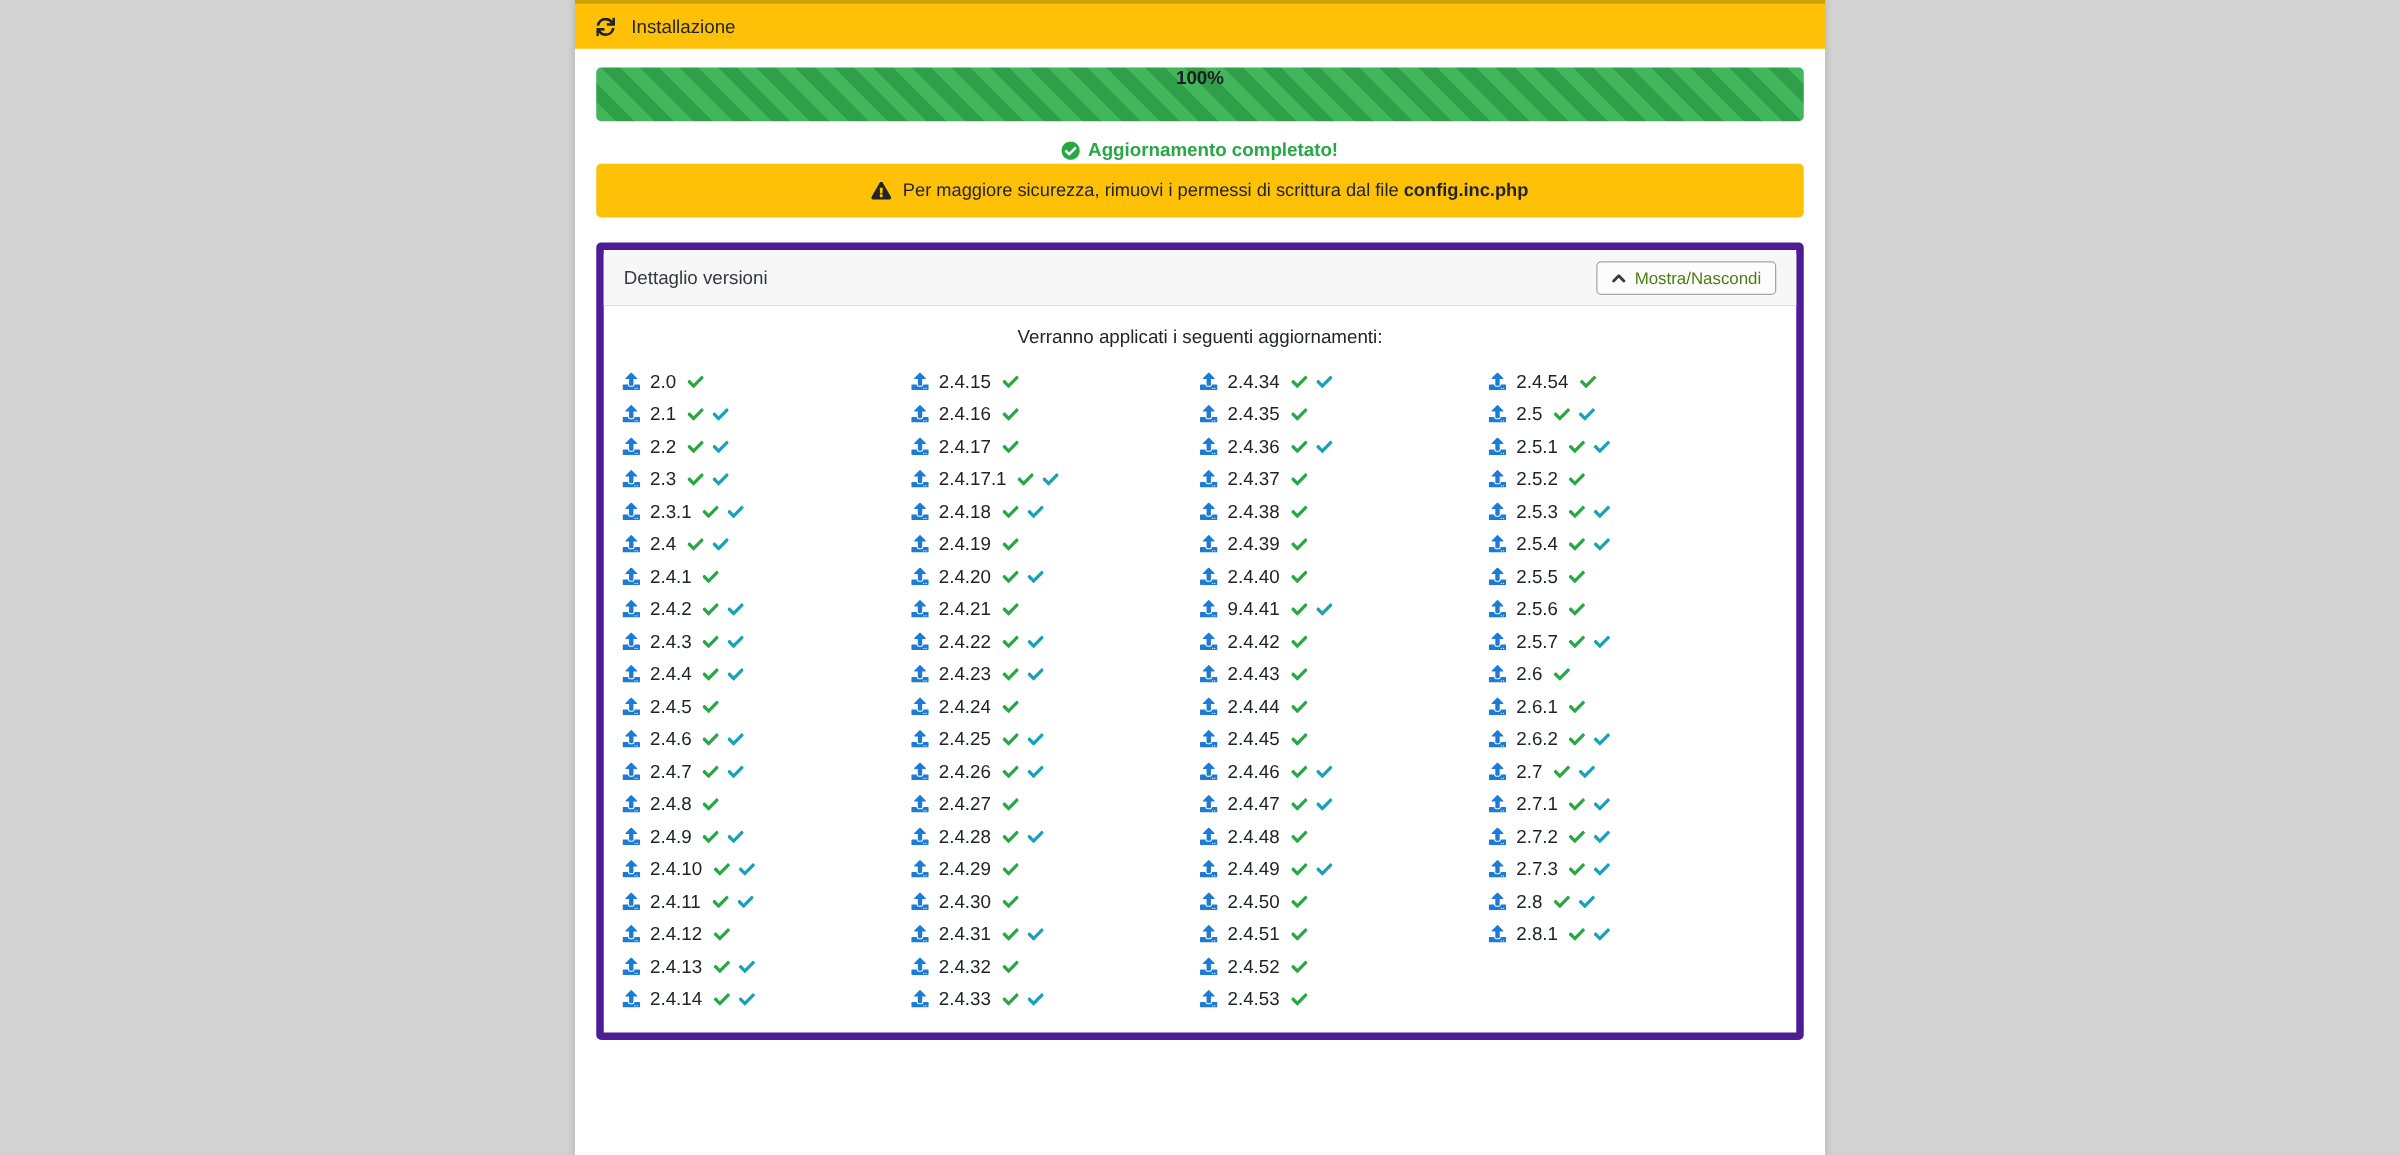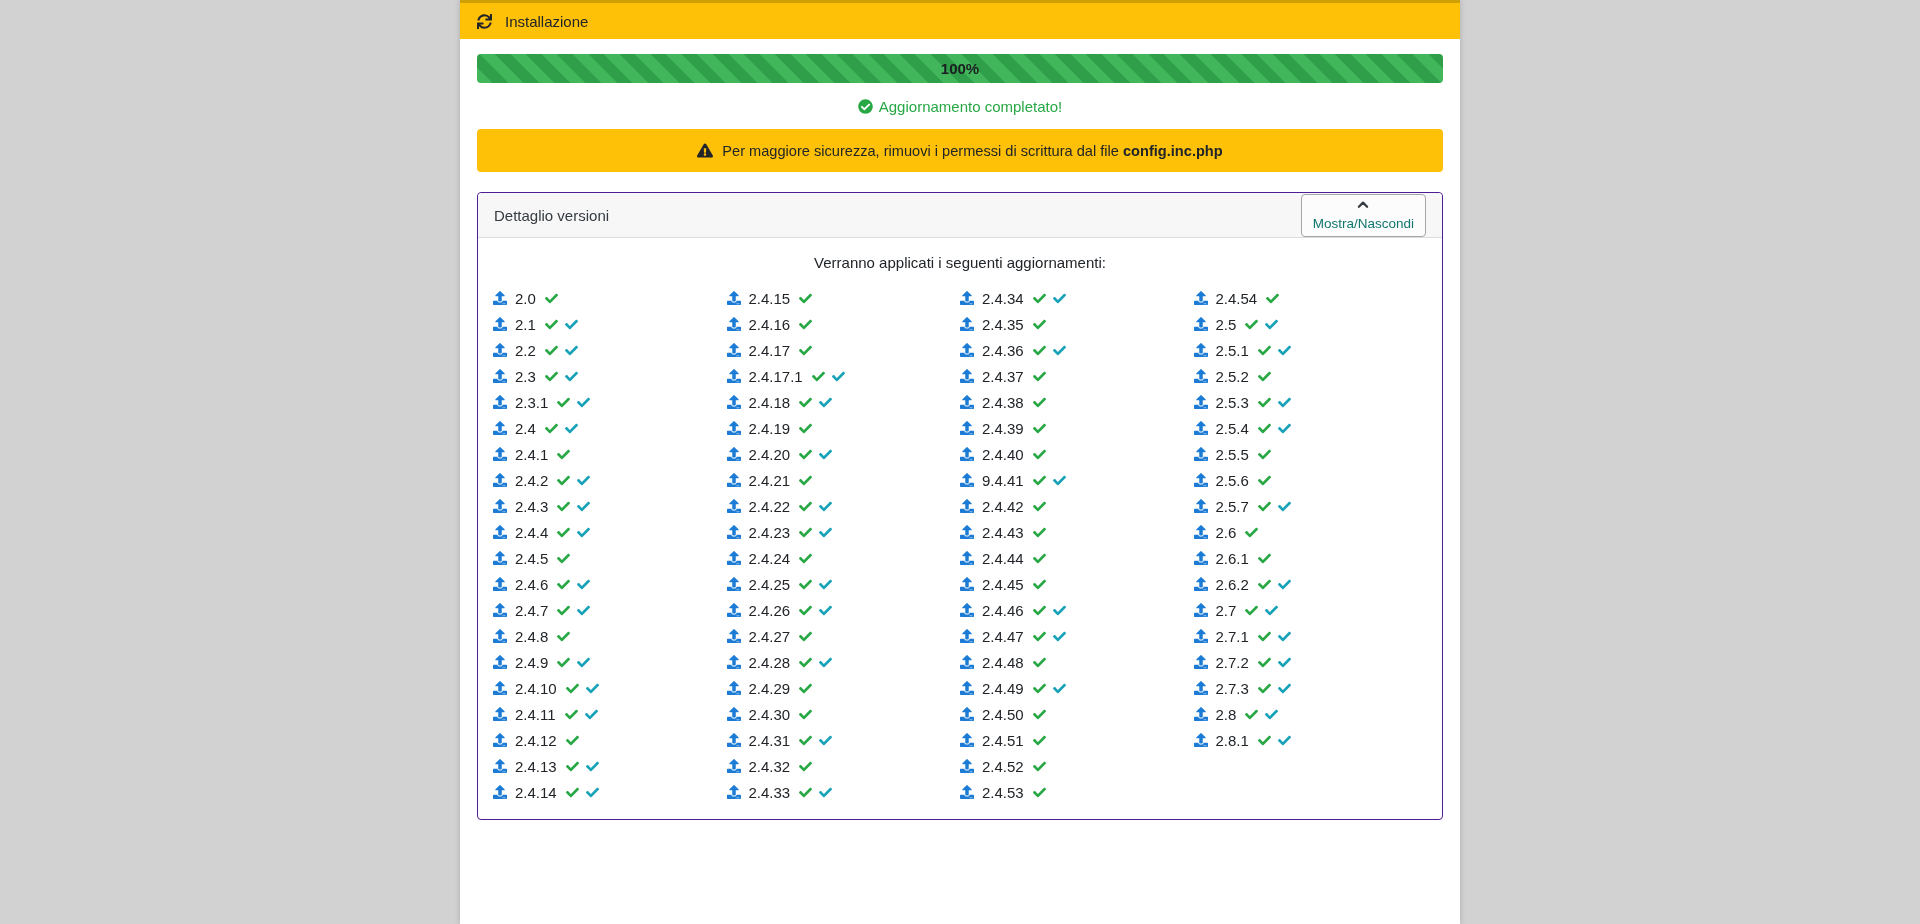--- a/index.html
+++ b/index.html
@@ -24,49 +24,49 @@
     height:39px; flex:0 0 39px;
     display:flex; align-items:center; gap:13px;
     padding:0 17px;
     font-size:15px; color:#212529;
   }
   .titlebar svg { display:block; }
   
   .panel-body { padding:15px 17px 0; flex:1; display:flex; flex-direction:column; }
   .welcome { text-align:center; font-weight:bold; margin-bottom:14px; line-height:21px; }
   .progress {
-    height:29px; border-radius:4px; margin-bottom:13px;
+    height:43px; border-radius:4px; margin-bottom:13px;
     background:repeating-linear-gradient(45deg,#41b65a 0 11px,#309f4a 11px 22px);
-    display:flex; align-items:center; justify-content:center;
+    display:flex; align-items:flex-start; justify-content:center;
     font-weight:bold; color:#1b1e21; font-size:15px;
   }
   .status-line {
     display:flex; align-items:center; justify-content:center; gap:6px;
-    color:#28a745; margin-bottom:12px; line-height:21px;
+    color:#28a745; line-height:21px;font-weight:bold;
   }
   .warning {
     background:#ffc107; border-radius:4px;
     min-height:43px; display:flex; align-items:center; justify-content:center; gap:9px;
     font-size:14.6px; color:#212529; margin-bottom:20px;
     padding:10px;
   }
   .warning b { font-weight:bold; }
   
-  .card { border:1px solid #4c1d95; border-radius:4px; background:#fff; }
+  .card { border:6px solid #4c1d95; border-radius:4px; background:#fff; }
   .card-header {
     background:#f7f7f7; border-bottom:1px solid #dcdcdc;
     border-radius:4px 4px 0 0;
     height:45px; display:flex; align-items:center; justify-content:space-between;
     padding:0 16px; color:#343a40;
   }
   .toggle-btn {
     display:inline-flex; align-items:center; gap:7px;
     background:#fcfcfc; border:1px solid #a6a6a6; border-radius:4px;
-    padding:5px 11px; font-size:13.5px; color:#0f766e;
-    font-family:inherit; cursor:pointer;flex-direction:column;
+    padding:5px 11px; font-size:13.5px; color:#4d7c0f;
+    font-family:inherit; cursor:pointer;
   }
   .card-body { padding:14px 15px; }
   .intro { text-align:center; margin-bottom:12px; line-height:21px; }
   .versions-grid { display:grid; grid-template-columns:repeat(4,1fr); }
   .vcol { display:flex; flex-direction:column; }
   .vitem { display:flex; align-items:center; height:26px; gap:8px; font-size:15px; }
   .vitem .checks { display:flex; align-items:center; gap:7px; margin-left:1px; }
   
   .footer-btn {
     margin:16px 0 0;

